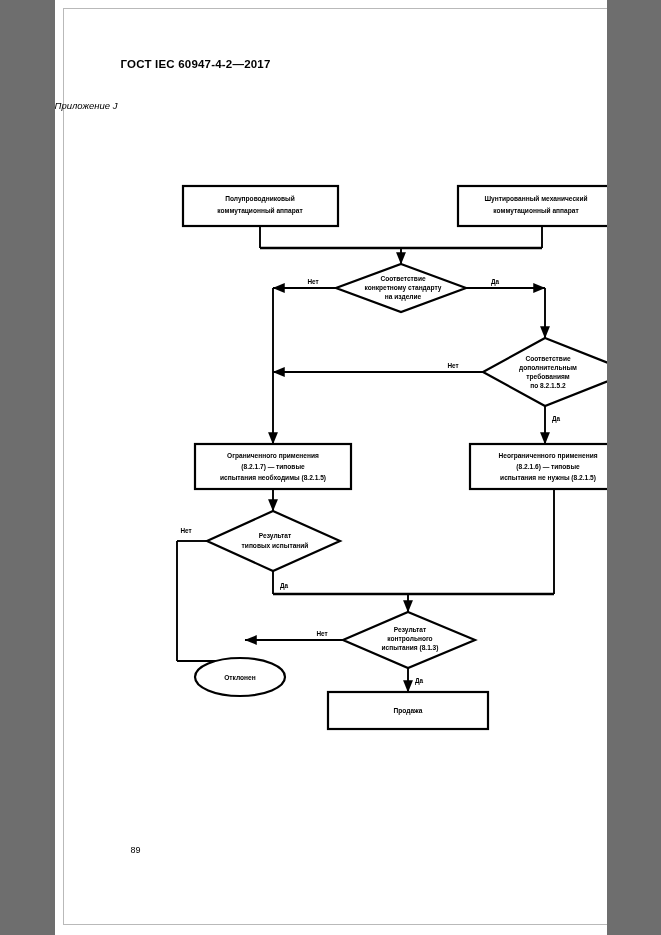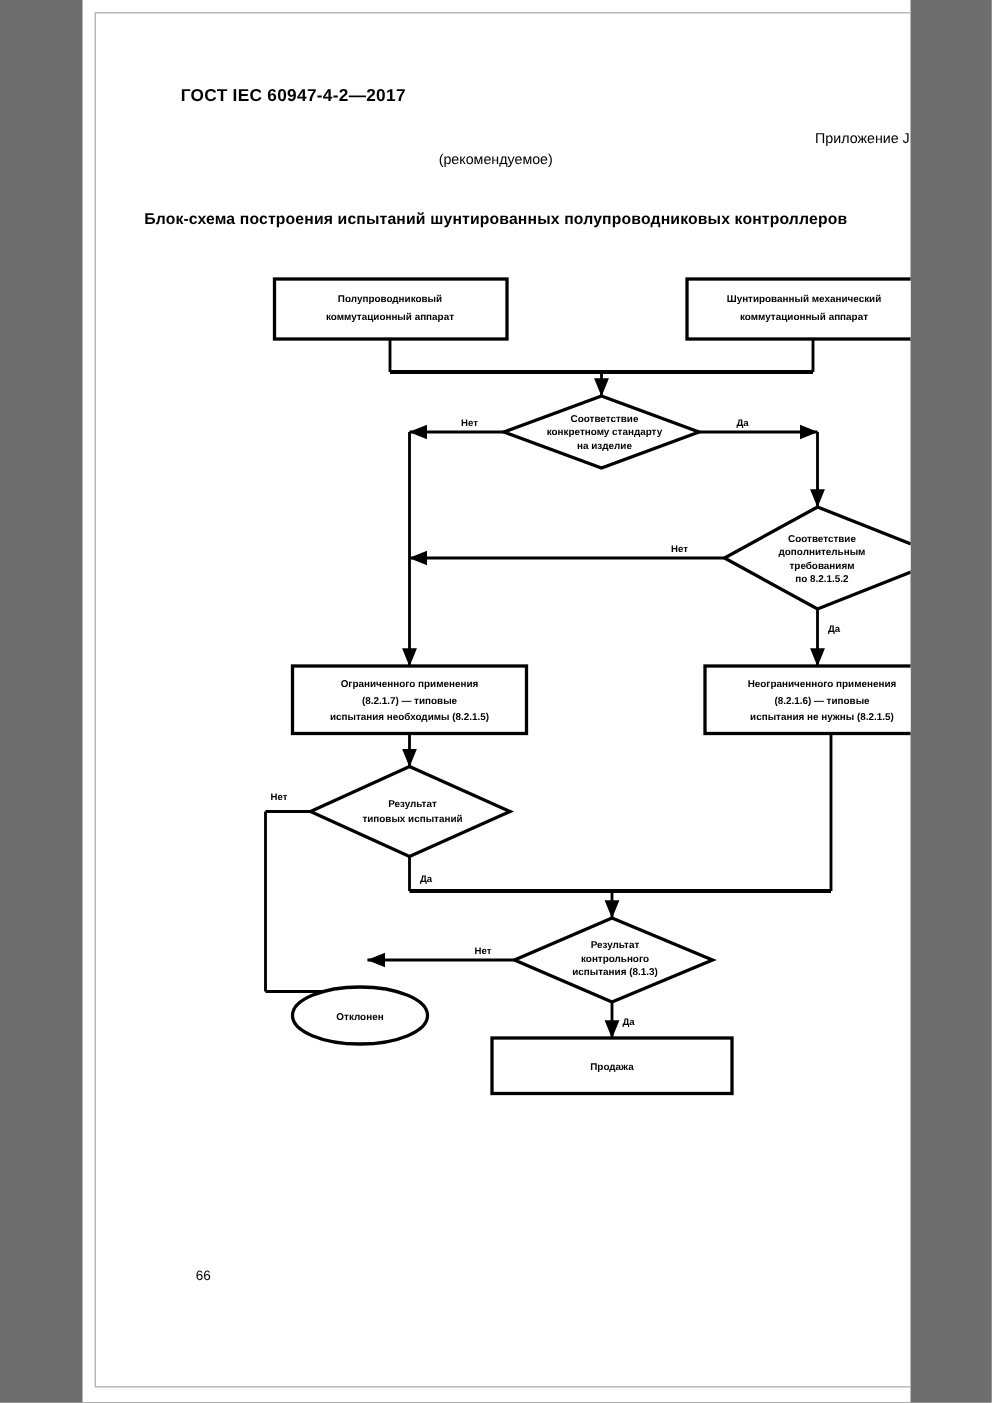--- a/index.html
+++ b/index.html
@@ -35,24 +35,25 @@
     font-size: 11.5px;
     font-weight: bold;
     letter-spacing: 0.2px;
     color: #000;
     white-space: nowrap;
   }
   .annex-line1 {
     position: absolute;
     left: 0;
     right: 0;
-    top: 87px;
-    text-align: right;
+    top: 100px;
+    text-align: left;
     font-size: 9.5px;
     color: #000;
+    font-style: italic;
   }
   .annex-line2 {
     position: absolute;
     left: 0;
     right: 0;
     top: 101px;
     text-align: center;
     font-size: 9.5px;
     color: #000;
   }
@@ -114,23 +115,21 @@
 </head>
 <body>
 
 <div id="page">
 
   <div class="page-border"></div>
 
   <div class="std-header">ГОСТ IEC 60947-4-2—2017</div>
 
   <div class="annex-line1">Приложение J</div>
-  <div class="annex-line2">(рекомендуемое)</div>
-
-  <div class="fig-title">Блок-схема построения испытаний шунтированных полупроводниковых контроллеров</div>
+
 
   <svg id="flow" viewBox="0 0 661 935">
 
     <defs>
       <marker id="arr" markerWidth="7" markerHeight="7" refX="6.2" refY="3" orient="auto" markerUnits="strokeWidth">
         <path d="M0,0.4 L6.4,3 L0,5.6 z" fill="#000"></path>
       </marker>
     </defs>
 
     <g>
@@ -236,15 +235,15 @@
       <text class="node-text" x="185" y="680">Отклонен</text>
     </g>
 
     <g>
       <rect class="shape" x="273" y="692" width="160" height="37"></rect>
       <text class="node-text" x="353" y="713">Продажа</text>
     </g>
 
   </svg>
 
-  <div class="page-number">66</div>
+  <div class="page-number">89</div>
 
 </div>
 
 </body></html>

